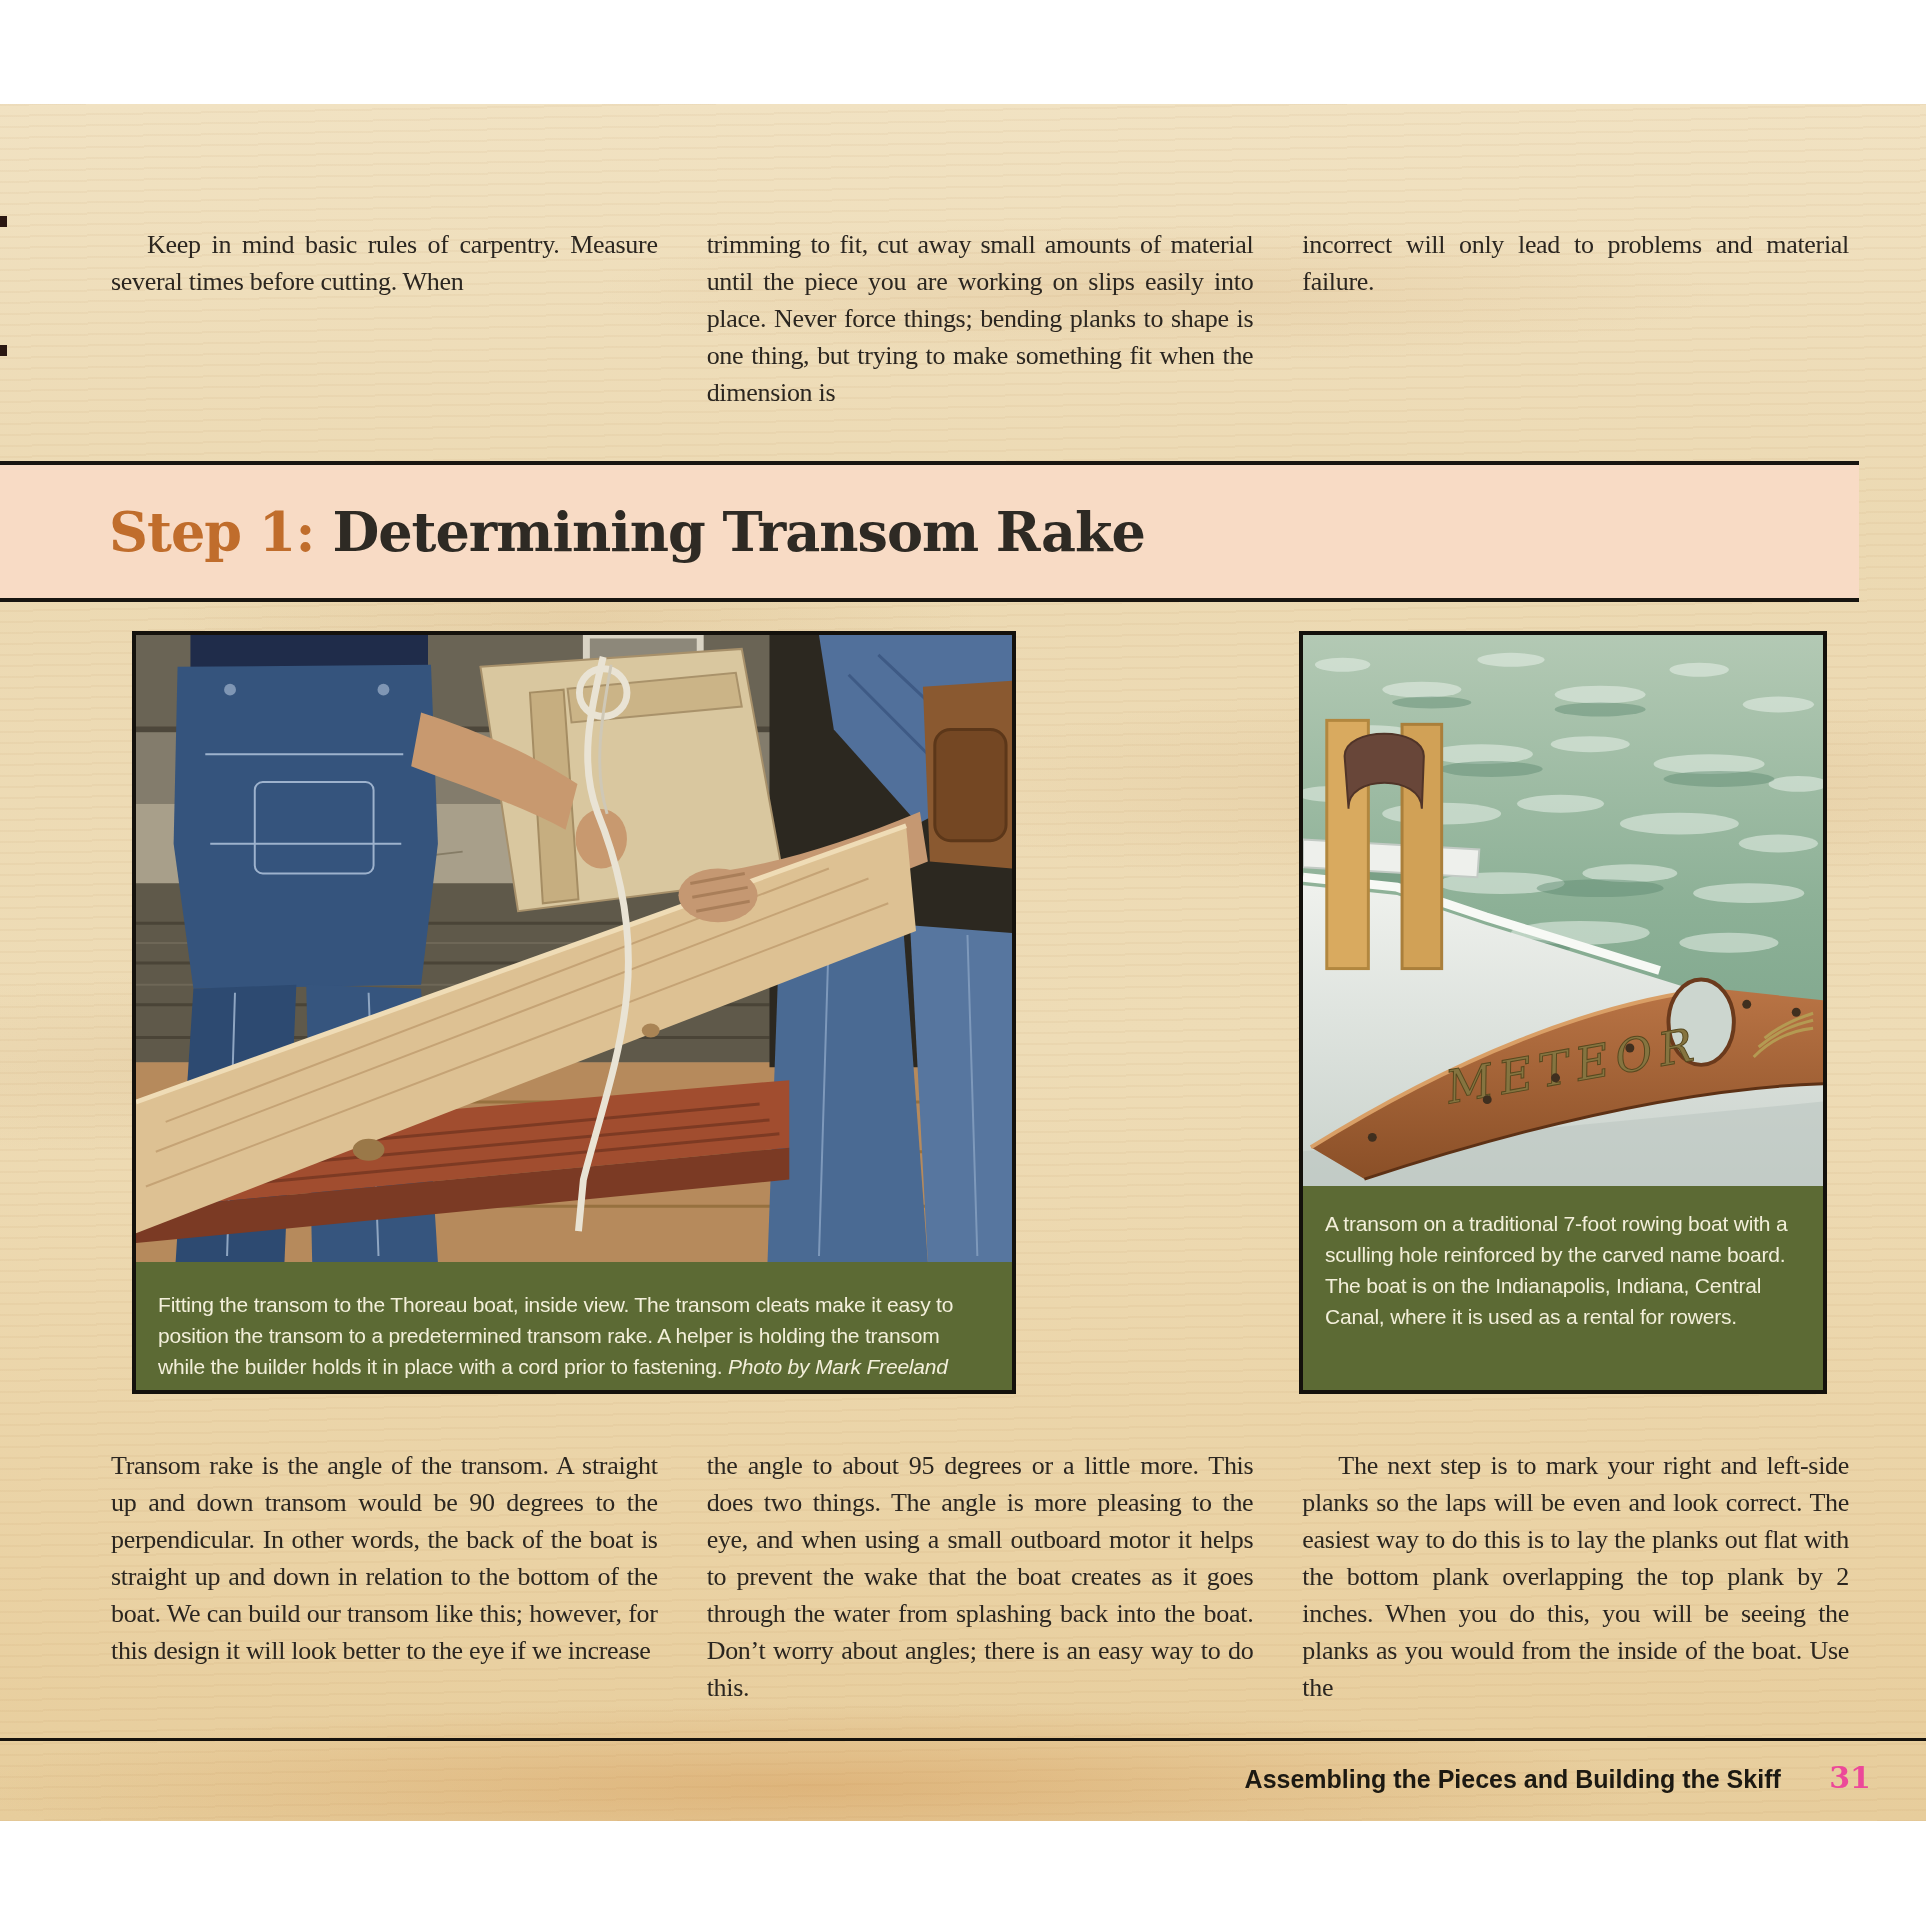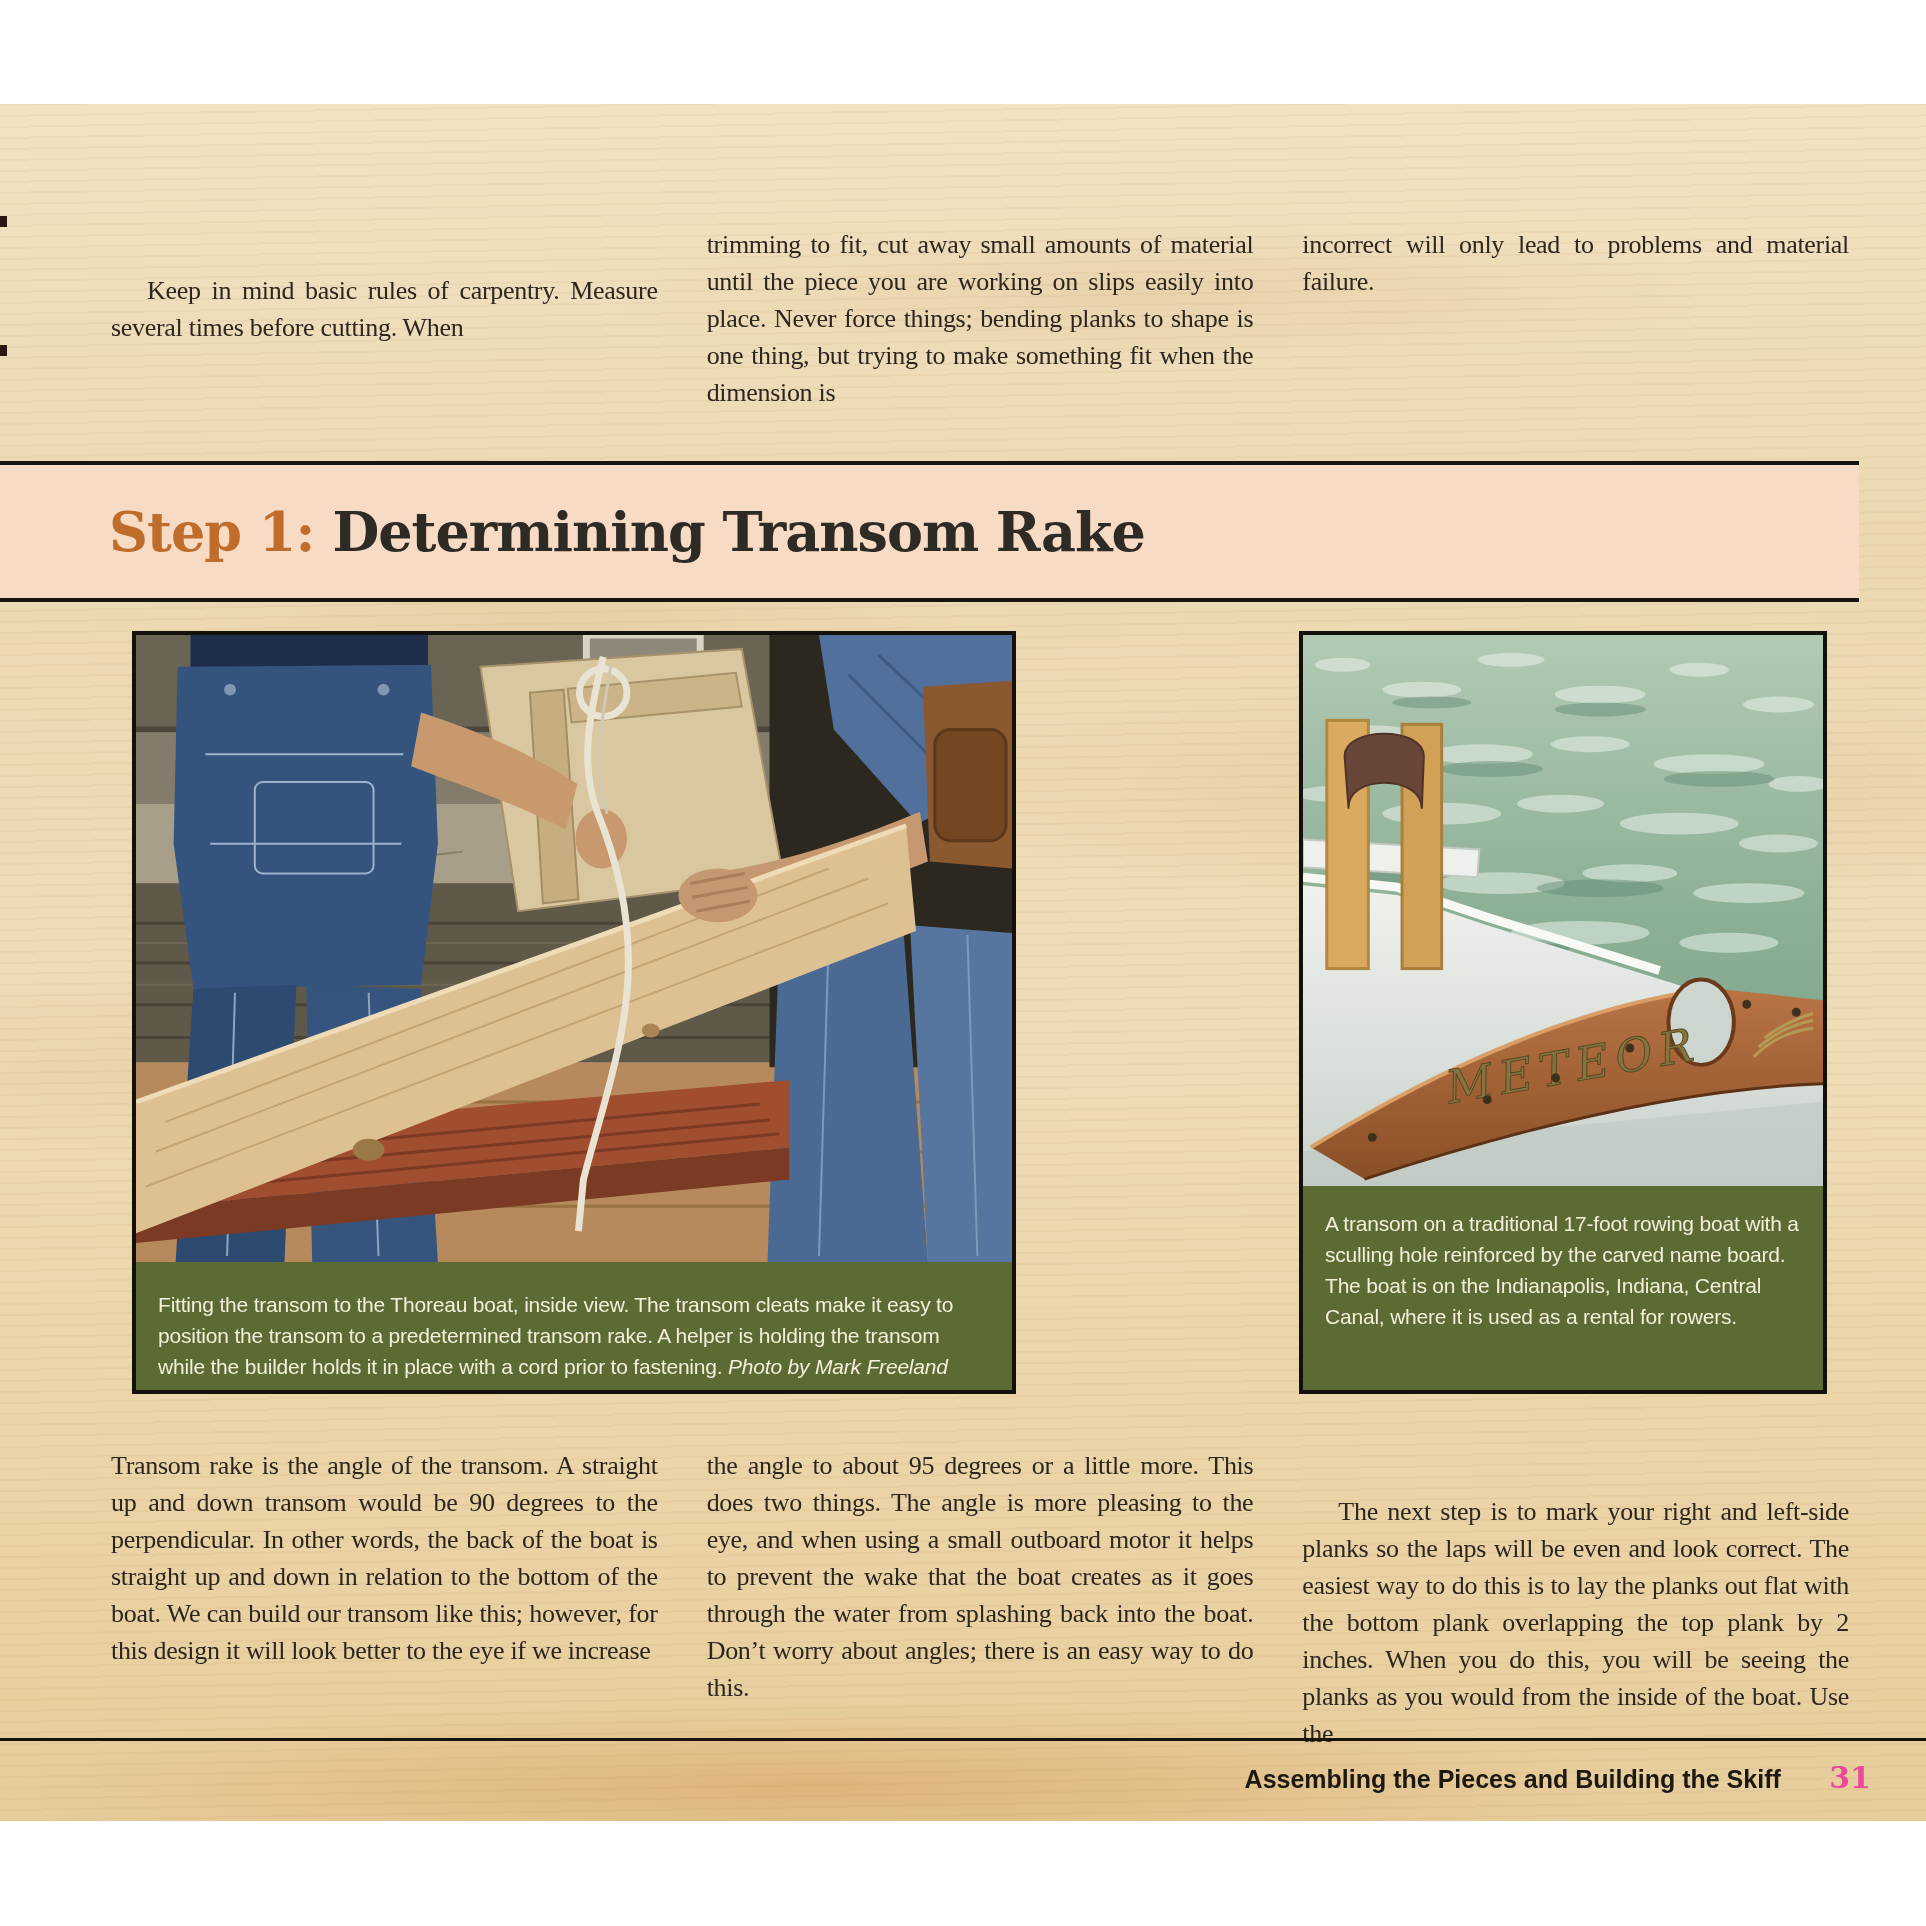--- a/index.html
+++ b/index.html
@@ -21,21 +21,21 @@
   .dash1{top:216px}
   .dash2{top:345px}
 
   
   .cols{position:absolute;left:111px;width:1738px;display:flex;gap:49px;}
   .top-cols{top:226px;}
   .bottom-cols{top:1447px;}
   .col{width:547px;font-size:26px;line-height:37px;color:#2b2620;
        text-align:justify;letter-spacing:-0.3px;}
   .col p{margin:0;}
-  .col p.indent{text-indent:36px;margin-top:46px;}
+  .col p.indent{text-indent:36px;}
 
   
   .banner{position:absolute;left:0;top:461px;width:1859px;height:141px;box-sizing:border-box;
           background:#f8dbc5;border-top:4px solid #181510;border-bottom:4px solid #181510;
           display:flex;align-items:center;padding-left:109px;
           font-family:"DejaVu Serif",serif;letter-spacing:-1px;}
   .banner .step{color:#c06d2c;font-weight:700;font-size:54px;margin-right:18px;}
   .banner .title{color:#2e2a24;font-weight:600;font-size:54px;}
 
   
@@ -245,21 +245,21 @@
               <circle cx="186" cy="468" r="4.5"></circle>
             <circle cx="330" cy="416" r="4.5"></circle>
               <circle cx="448" cy="372" r="4.5"></circle>
             <circle cx="498" cy="380" r="4.5"></circle>
               <circle cx="255" cy="446" r="4.5"></circle>
           </g>
         </g>
       </svg>
     </div>
     <figcaption class="caption">
-      <span>A transom on a traditional 17-foot rowing boat with a sculling hole reinforced by the carved name board. The boat is on the Indianapolis, Indiana, Central Canal, where it is used as a rental for rowers.</span>
+      <span>A transom on a traditional 7-foot rowing boat with a sculling hole reinforced by the carved name board. The boat is on the Indianapolis, Indiana, Central Canal, where it is used as a rental for rowers.</span>
     </figcaption>
   </figure>
 
   <section class="cols bottom-cols">
     <div class="col">
       <p>Transom rake is the angle of the transom. A straight up and down transom would be 90 degrees to the perpendicular. In other words, the back of the boat is straight up and down in relation to the bottom of the boat. We can build our transom like this; however, for this design it will look better to the eye if we increase</p>
     </div>
     <div class="col">
       <p>the angle to about 95 degrees or a little more. This does two things. The angle is more pleasing to the eye, and when using a small outboard motor it helps to prevent the wake that the boat creates as it goes through the water from splashing back into the boat. Don’t worry about angles; there is an easy way to do this.</p>
     </div>

